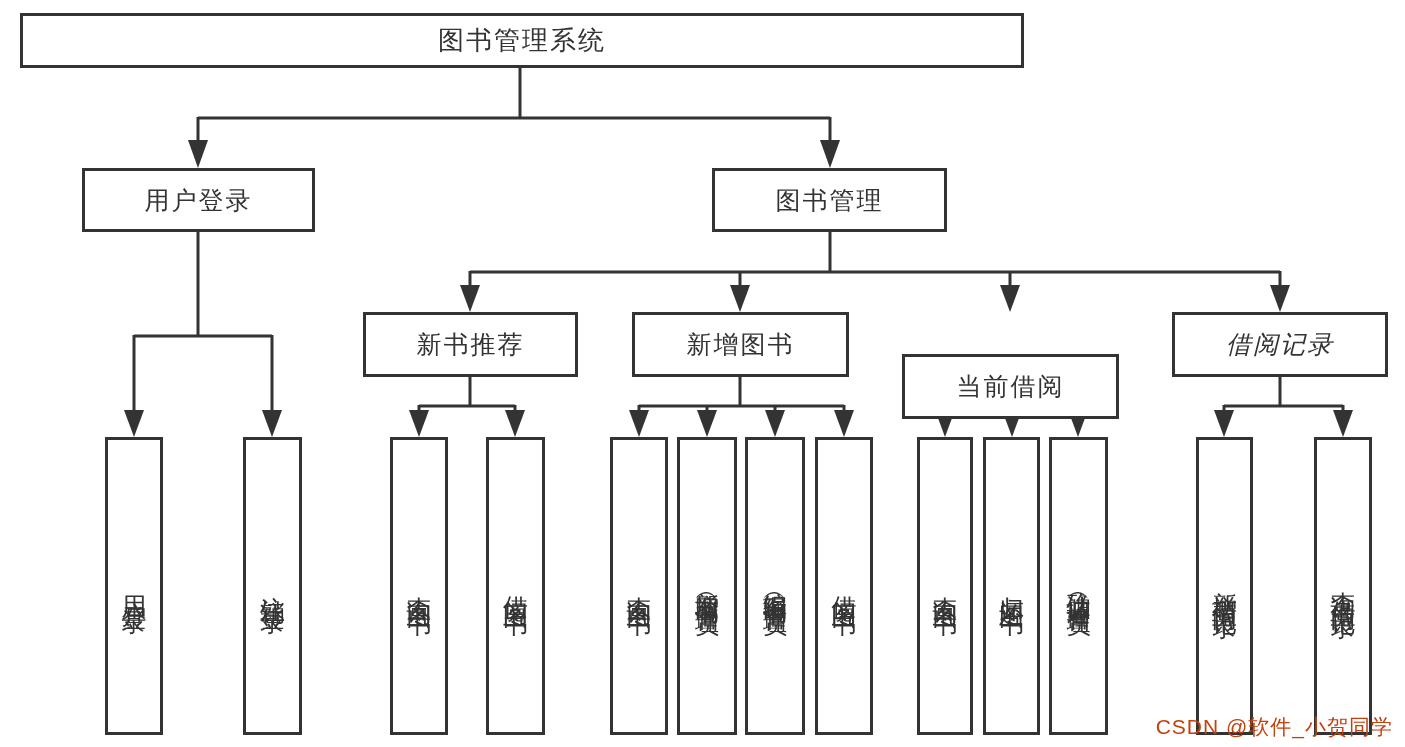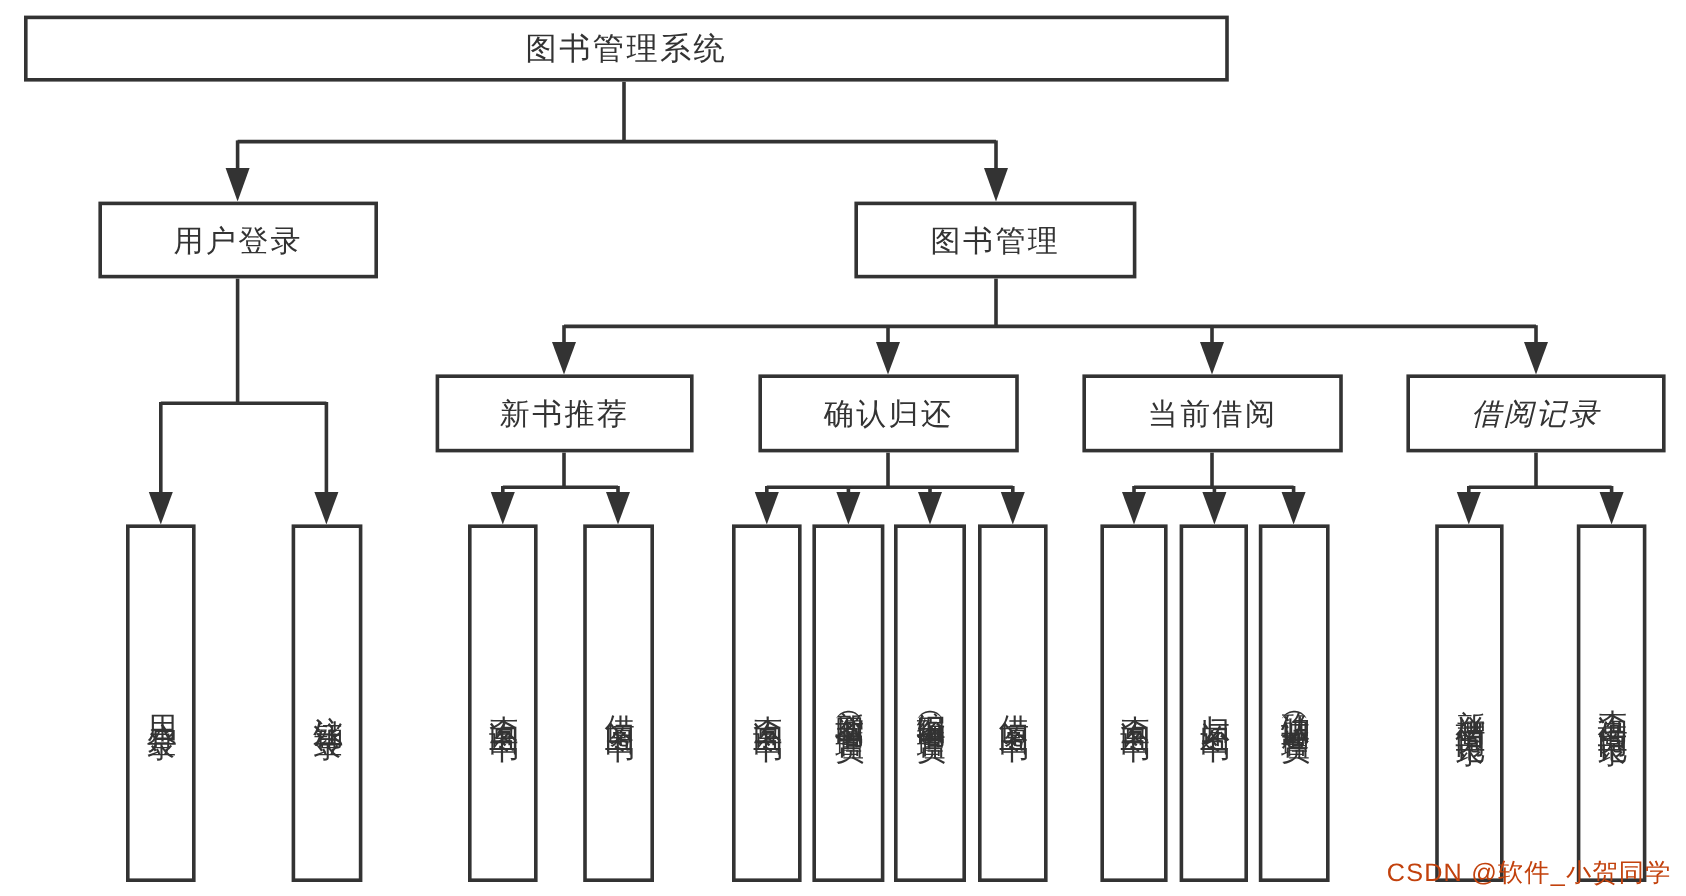--- a/index.html
+++ b/index.html
@@ -155,23 +155,23 @@
     <span>用户登录</span>
   </div>
   <div class="node node-l2" style="left:712px; width:235px;">
     <span>图书管理</span>
   </div>
 
   <div class="node node-l3" style="left:363px; width:215px;">
     <span>新书推荐</span>
   </div>
   <div class="node node-l3" style="left:632px; width:217px;">
-    <span>确认归还</span>
-  </div>
-  <div class="node node-l3" style="left:902px; width:217px;">
+    <span>新增图书</span>
+  </div>
+  <div class="node node-l3" style="left:902px; width:217px;margin-top:42px;">
     <span>当前借阅</span>
   </div>
   <div class="node node-l3" style="left:1172px; width:216px;font-style:italic;">
     <span>借阅记录</span>
   </div>
 
   <div class="leaf" style="left:105px; width:58px;">
     <span>用户登录</span>
   </div>
   <div class="leaf" style="left:243px; width:59px;">

